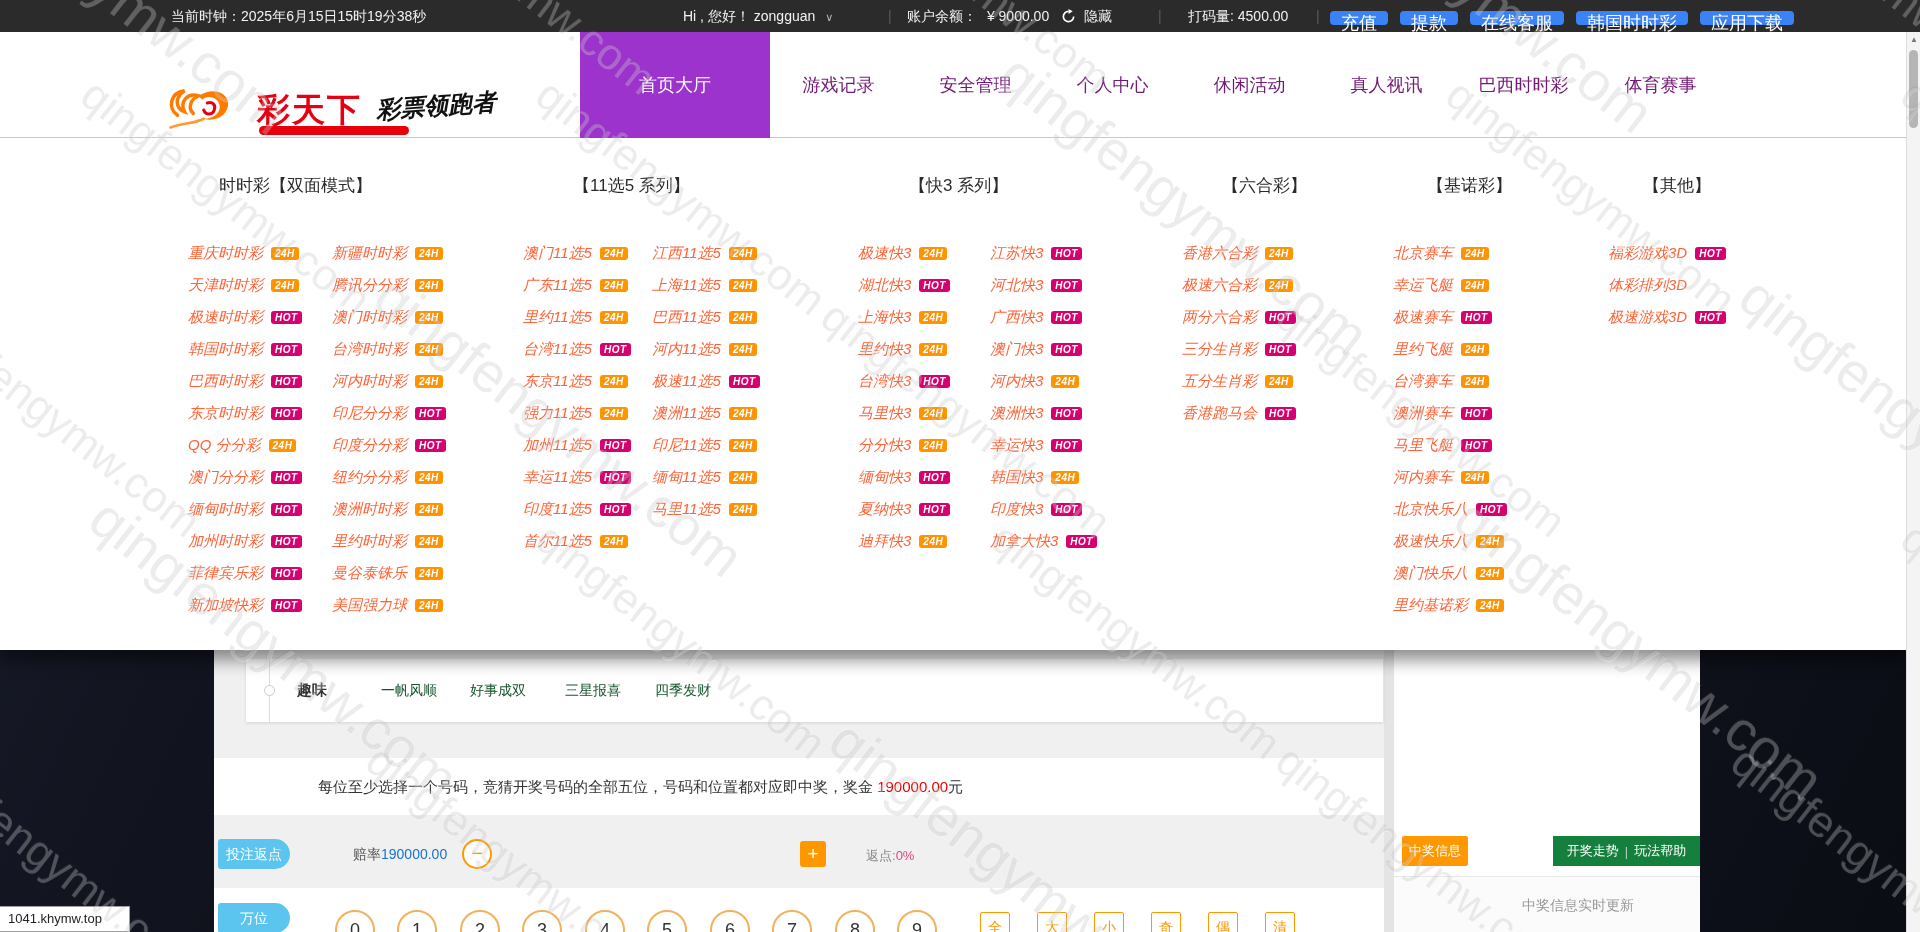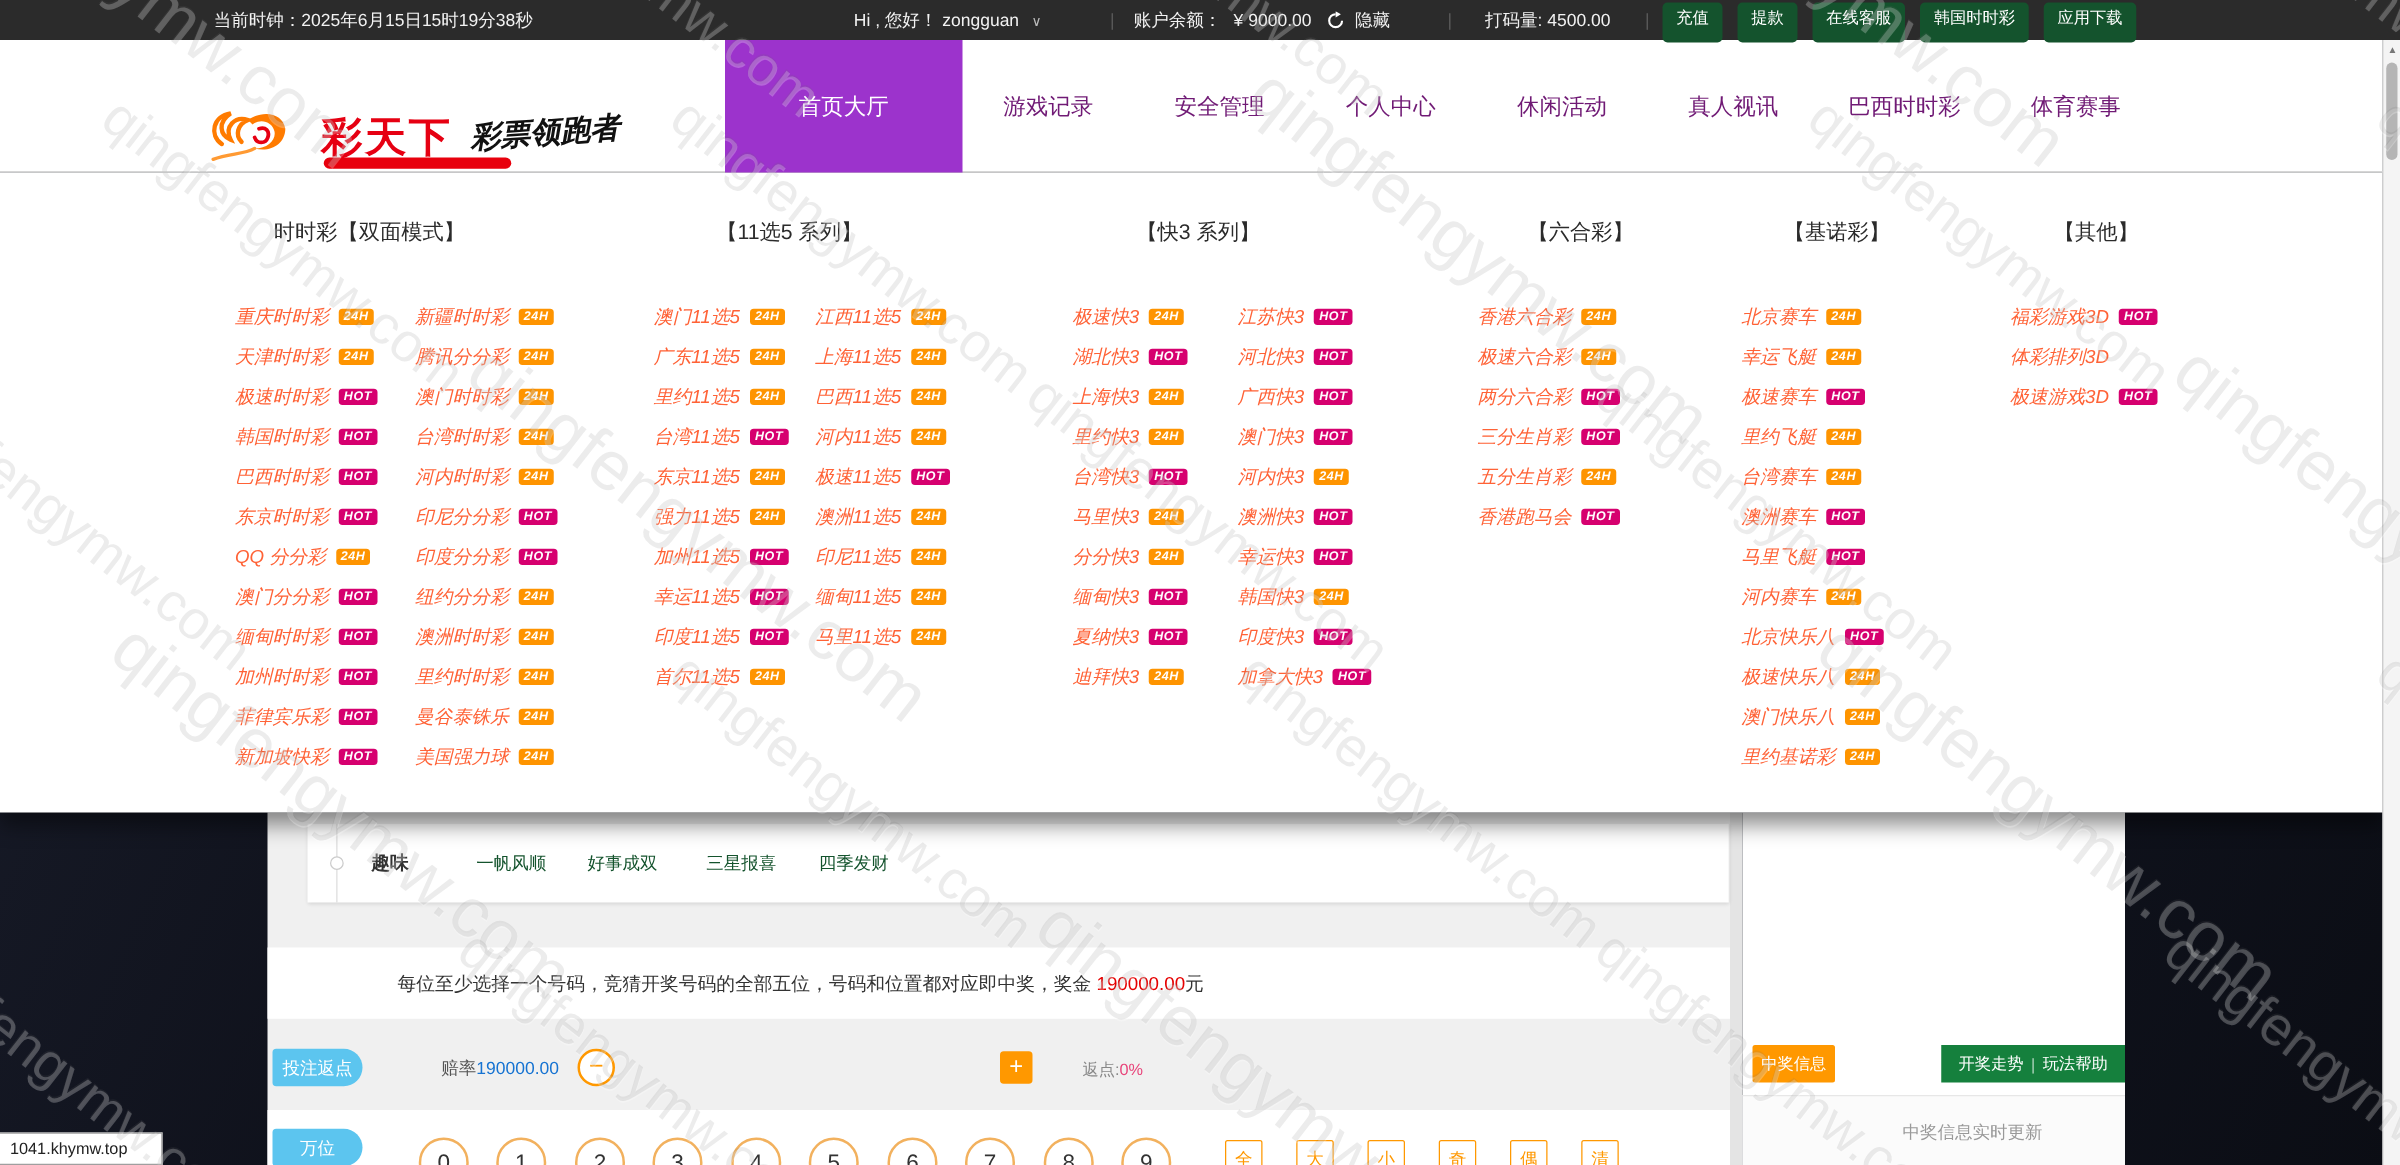--- a/index.html
+++ b/index.html
@@ -17,22 +17,22 @@
   .tb-clock { left:171px; }
   .tb-user { left:683px; }
   .tb-user .caret { color:#bbb; font-size:11px; margin-left:6px; }
   .tb-sep { color:#5a5a5a; }
   .tb-balance { left:907px; }
   .tb-balance .val { margin-left:6px; }
   .tb-balance .hide { margin-left:4px; }
   .refresh-ico { display:inline-block; vertical-align:-3px; margin-left:8px; }
   .tb-turnover { left:1188px; }
   .tb-buttons { left:1330px; display:flex; gap:12px; align-items:center; }
-  .tb-btn { display:inline-block; height:32px; line-height:24px; margin-top:4px; padding:0 11px;
-    background:#14532d; color:#fff; font-size:13px; border-radius:4px; cursor:pointer; }
+  .tb-btn { display:inline-block; height:14px; line-height:24px; margin-top:4px; padding:0 11px;
+    background:#3b82f6; color:#fff; font-size:18px; border-radius:4px; cursor:pointer; }
 
   
   .navbar { position:absolute; top:32px; left:0; width:1906px; height:106px; background:#fff;
     border-bottom:1px solid #c9c9c9; z-index:25; }
   .logo { position:absolute; left:165px; top:48px; height:60px; display:flex; align-items:center; }
   .logo-swirl { width:88px; height:56px; }
   .logo-cn { position:relative; margin-left:4px; }
   .logo-brand { font-size:33px; font-weight:bold; color:#e60012; letter-spacing:2px; }
   .logo-bar { position:absolute; left:2px; top:38px; width:150px; height:9px; background:#e8000d; border-radius:5px; }
   .logo-slogan { margin-left:14px; margin-top:-8px; font-family:"DejaVu Serif","Liberation Serif",serif;

